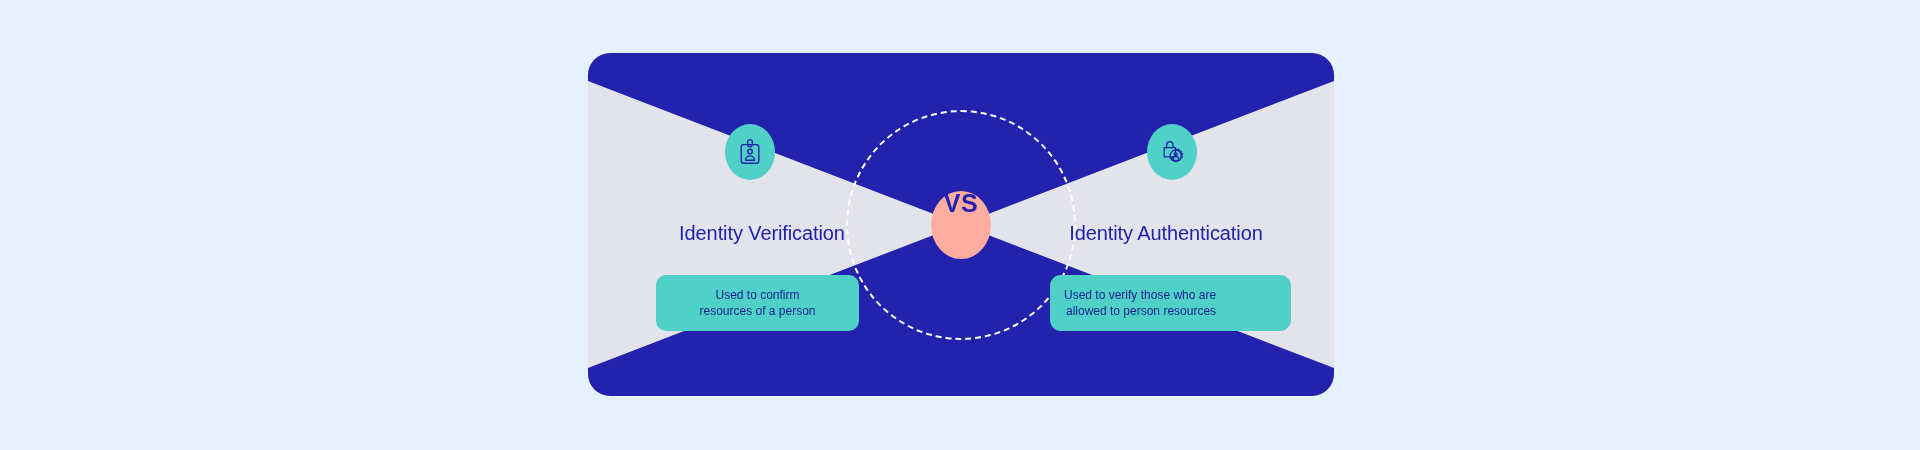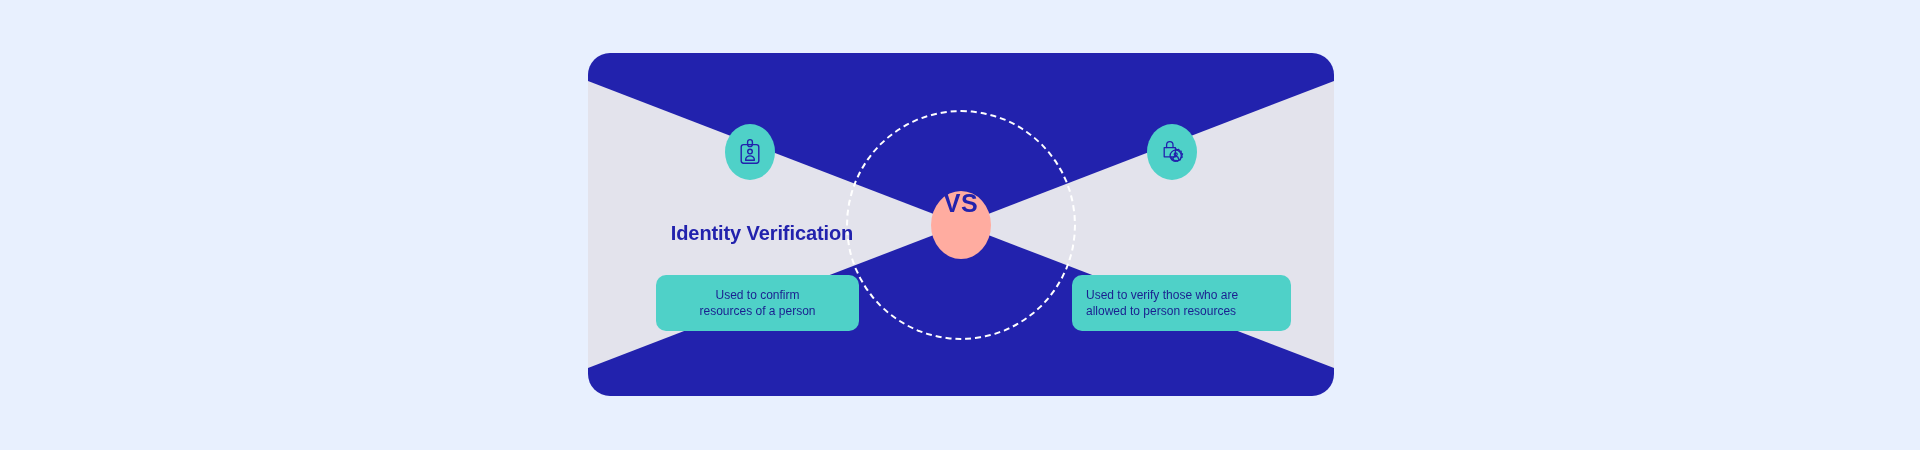--- a/index.html
+++ b/index.html
@@ -96,21 +96,21 @@
   .icon-bubble svg { display: block; }
 
   
   .heading {
     position: absolute;
     top: 169px;
     width: 300px;
     text-align: center;
     color: #2222ad;
     font-size: 20px;
-    font-weight: bold;
+    font-weight: normal;
     line-height: 1.15;
     z-index: 5;
     letter-spacing: -0.1px;
   }
   #heading-left  { left: 24px; }
   #heading-right { right: 18px; }
 
   
   .note-box {
     position: absolute;
@@ -122,21 +122,21 @@
     line-height: 1.35;
     text-align: center;
     display: flex;
     align-items: center;
     justify-content: center;
     padding: 0 14px;
     box-sizing: border-box;
     z-index: 5;
   }
   #note-box-left  { left: 68px;  width: 203px; height: 56px; }
-  #note-box-right { right: 43px; width: 219px; height: 56px; text-align: left; justify-content: flex-start; }
+  #note-box-right { right: 43px; width: 241px; height: 56px; text-align: right; justify-content: flex-start; border-radius: 11px; }
   .note-text { display: block; }
 </style>
 </head>
 <body>
 
 <div id="stage">
 
   <div id="card">
 
     <svg class="bowtie" viewBox="0 0 746 343" preserveAspectRatio="none">
@@ -164,20 +164,21 @@
         <circle cx="17.7" cy="16.3" r="1.5"></circle>
         <path d="M14.9 21c0-1.6 1.25-2.7 2.8-2.7s2.8 1.1 2.8 2.7"></path>
       </svg>
     </div>
 
     <div id="vs-badge">
       <span class="vs-text">VS</span>
     </div>
 
     <div class="heading" id="heading-left">Identity Verification</div>
+    <div class="heading" id="heading-right">Identity Authentication</div>
 
     <div class="note-box" id="note-box-left">
       <span>
         <span class="note-text">Used to confirm</span>
         <span class="note-text">resources of a person</span>
       </span>
     </div>
 
     <div class="note-box" id="note-box-right">
       <span>

